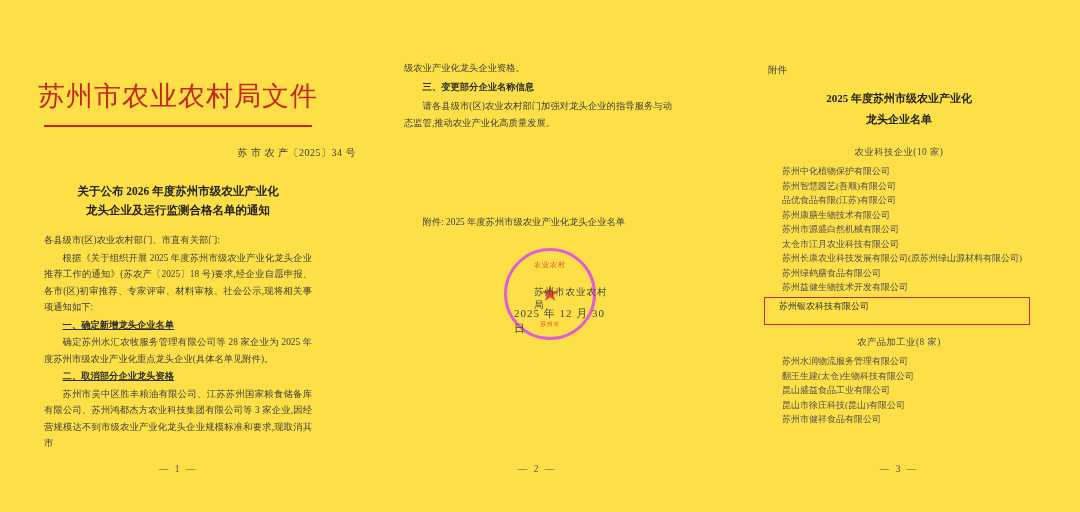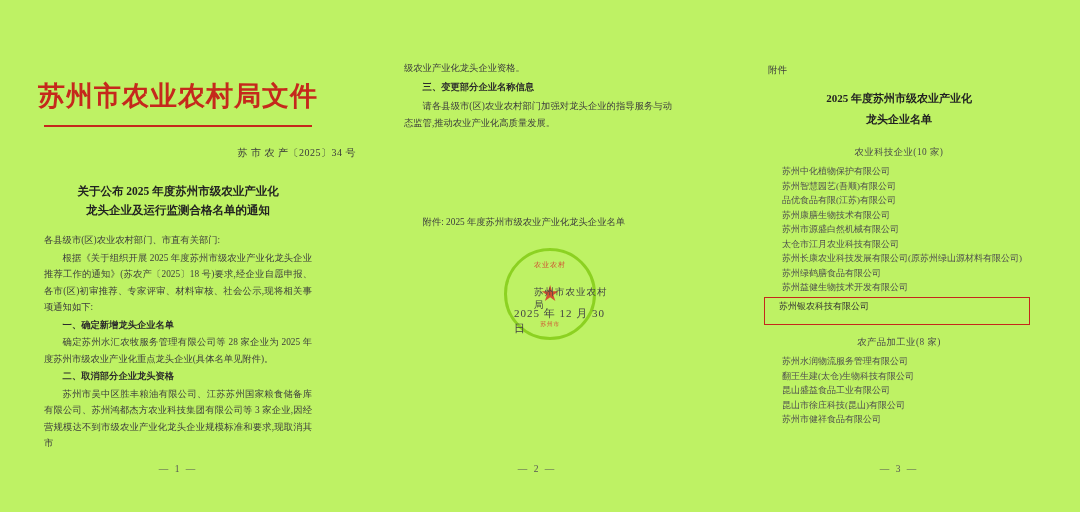--- a/index.html
+++ b/index.html
@@ -16,21 +16,21 @@
   .scan-row {
     display: flex;
     flex-direction: row;
     width: 1080px;
     height: 512px;
     align-items: flex-start;
     justify-content: flex-start;
   }
   .page {
     position: relative;
-    background: #bef264;
+    background: #fde047;
     box-sizing: border-box;
     overflow: hidden;
   }
   .page-1 { width: 356px; height: 512px; padding: 0; }
   .page-2 { width: 362px; height: 512px; padding: 0; }
   .page-3 { width: 362px; height: 512px; padding: 0; }
 
   .page-inner {
     position: absolute;
     left: 0; top: 0; right: 0; bottom: 0;
@@ -38,21 +38,21 @@
 
   
   .p1-title {
     position: absolute;
     top: 78px;
     left: 0;
     width: 356px;
     text-align: center;
     color: #c5281c;
     font-size: 27px;
-    font-weight: bold;
+    font-weight: normal;
     letter-spacing: 1px;
     font-family: "Liberation Serif", "DejaVu Serif", serif;
     white-space: nowrap;
   }
   .p1-rule {
     position: absolute;
     top: 125px;
     left: 44px;
     width: 268px;
     height: 2px;
@@ -84,21 +84,21 @@
     top: 232px;
     left: 44px;
     width: 268px;
     font-size: 9.3px;
     color: #3d3d3d;
     line-height: 16.5px;
     text-align: justify;
   }
   .p1-body p { margin: 0 0 1px 0; }
   .p1-body p.ind { text-indent: 2em; }
-  .p1-body p.hd { text-indent: 2em; font-weight: bold; color: #2b2b2b; }
+  .p1-body p.hd { text-indent: 2em; font-weight: bold; color: #2b2b2b; text-decoration: underline; }
 
   .pagenum {
     position: absolute;
     bottom: 38px;
     left: 0;
     width: 100%;
     text-align: center;
     font-size: 9.5px;
     color: #555;
     letter-spacing: 2px;
@@ -131,21 +131,21 @@
     position: absolute;
     top: 248px;
     left: 148px;
     width: 112px;
     height: 112px;
   }
   .seal {
     position: absolute;
     left: 0; top: 0;
     width: 86px; height: 86px;
-    border: 3px solid #84cc16;
+    border: 3px solid #d946ef;
     border-radius: 50%;
     opacity: 0.85;
   }
   .seal-star {
     position: absolute;
     left: 50%; top: 50%;
     transform: translate(-50%, -50%);
     color: #d4342a;
     font-size: 22px;
     line-height: 1;
@@ -238,21 +238,21 @@
 <body>
 
 <div class="scan-row">
 
   <div class="page page-1">
     <div class="page-inner">
       <div class="p1-title">苏州市农业农村局文件</div>
       <div class="p1-rule"></div>
       <div class="p1-docnum">苏 市 农 产〔2025〕34 号</div>
       <div class="p1-subject">
-        <div>关于公布 2025 年度苏州市级农业产业化</div>
+        <div>关于公布 2026 年度苏州市级农业产业化</div>
         <div>龙头企业及运行监测合格名单的通知</div>
       </div>
       <div class="p1-body">
         <p>各县级市(区)农业农村部门、市直有关部门:</p>
         <p class="ind">根据《关于组织开展 2025 年度苏州市级农业产业化龙头企业推荐工作的通知》(苏农产〔2025〕18 号)要求,经企业自愿申报、各市(区)初审推荐、专家评审、材料审核、社会公示,现将相关事项通知如下:</p>
         <p class="hd">一、确定新增龙头企业名单</p>
         <p class="ind">确定苏州水汇农牧服务管理有限公司等 28 家企业为 2025 年度苏州市级农业产业化重点龙头企业(具体名单见附件)。</p>
         <p class="hd">二、取消部分企业龙头资格</p>
         <p class="ind">苏州市吴中区胜丰粮油有限公司、江苏苏州国家粮食储备库有限公司、苏州鸿都杰方农业科技集团有限公司等 3 家企业,因经营规模达不到市级农业产业化龙头企业规模标准和要求,现取消其市</p>
       </div>

